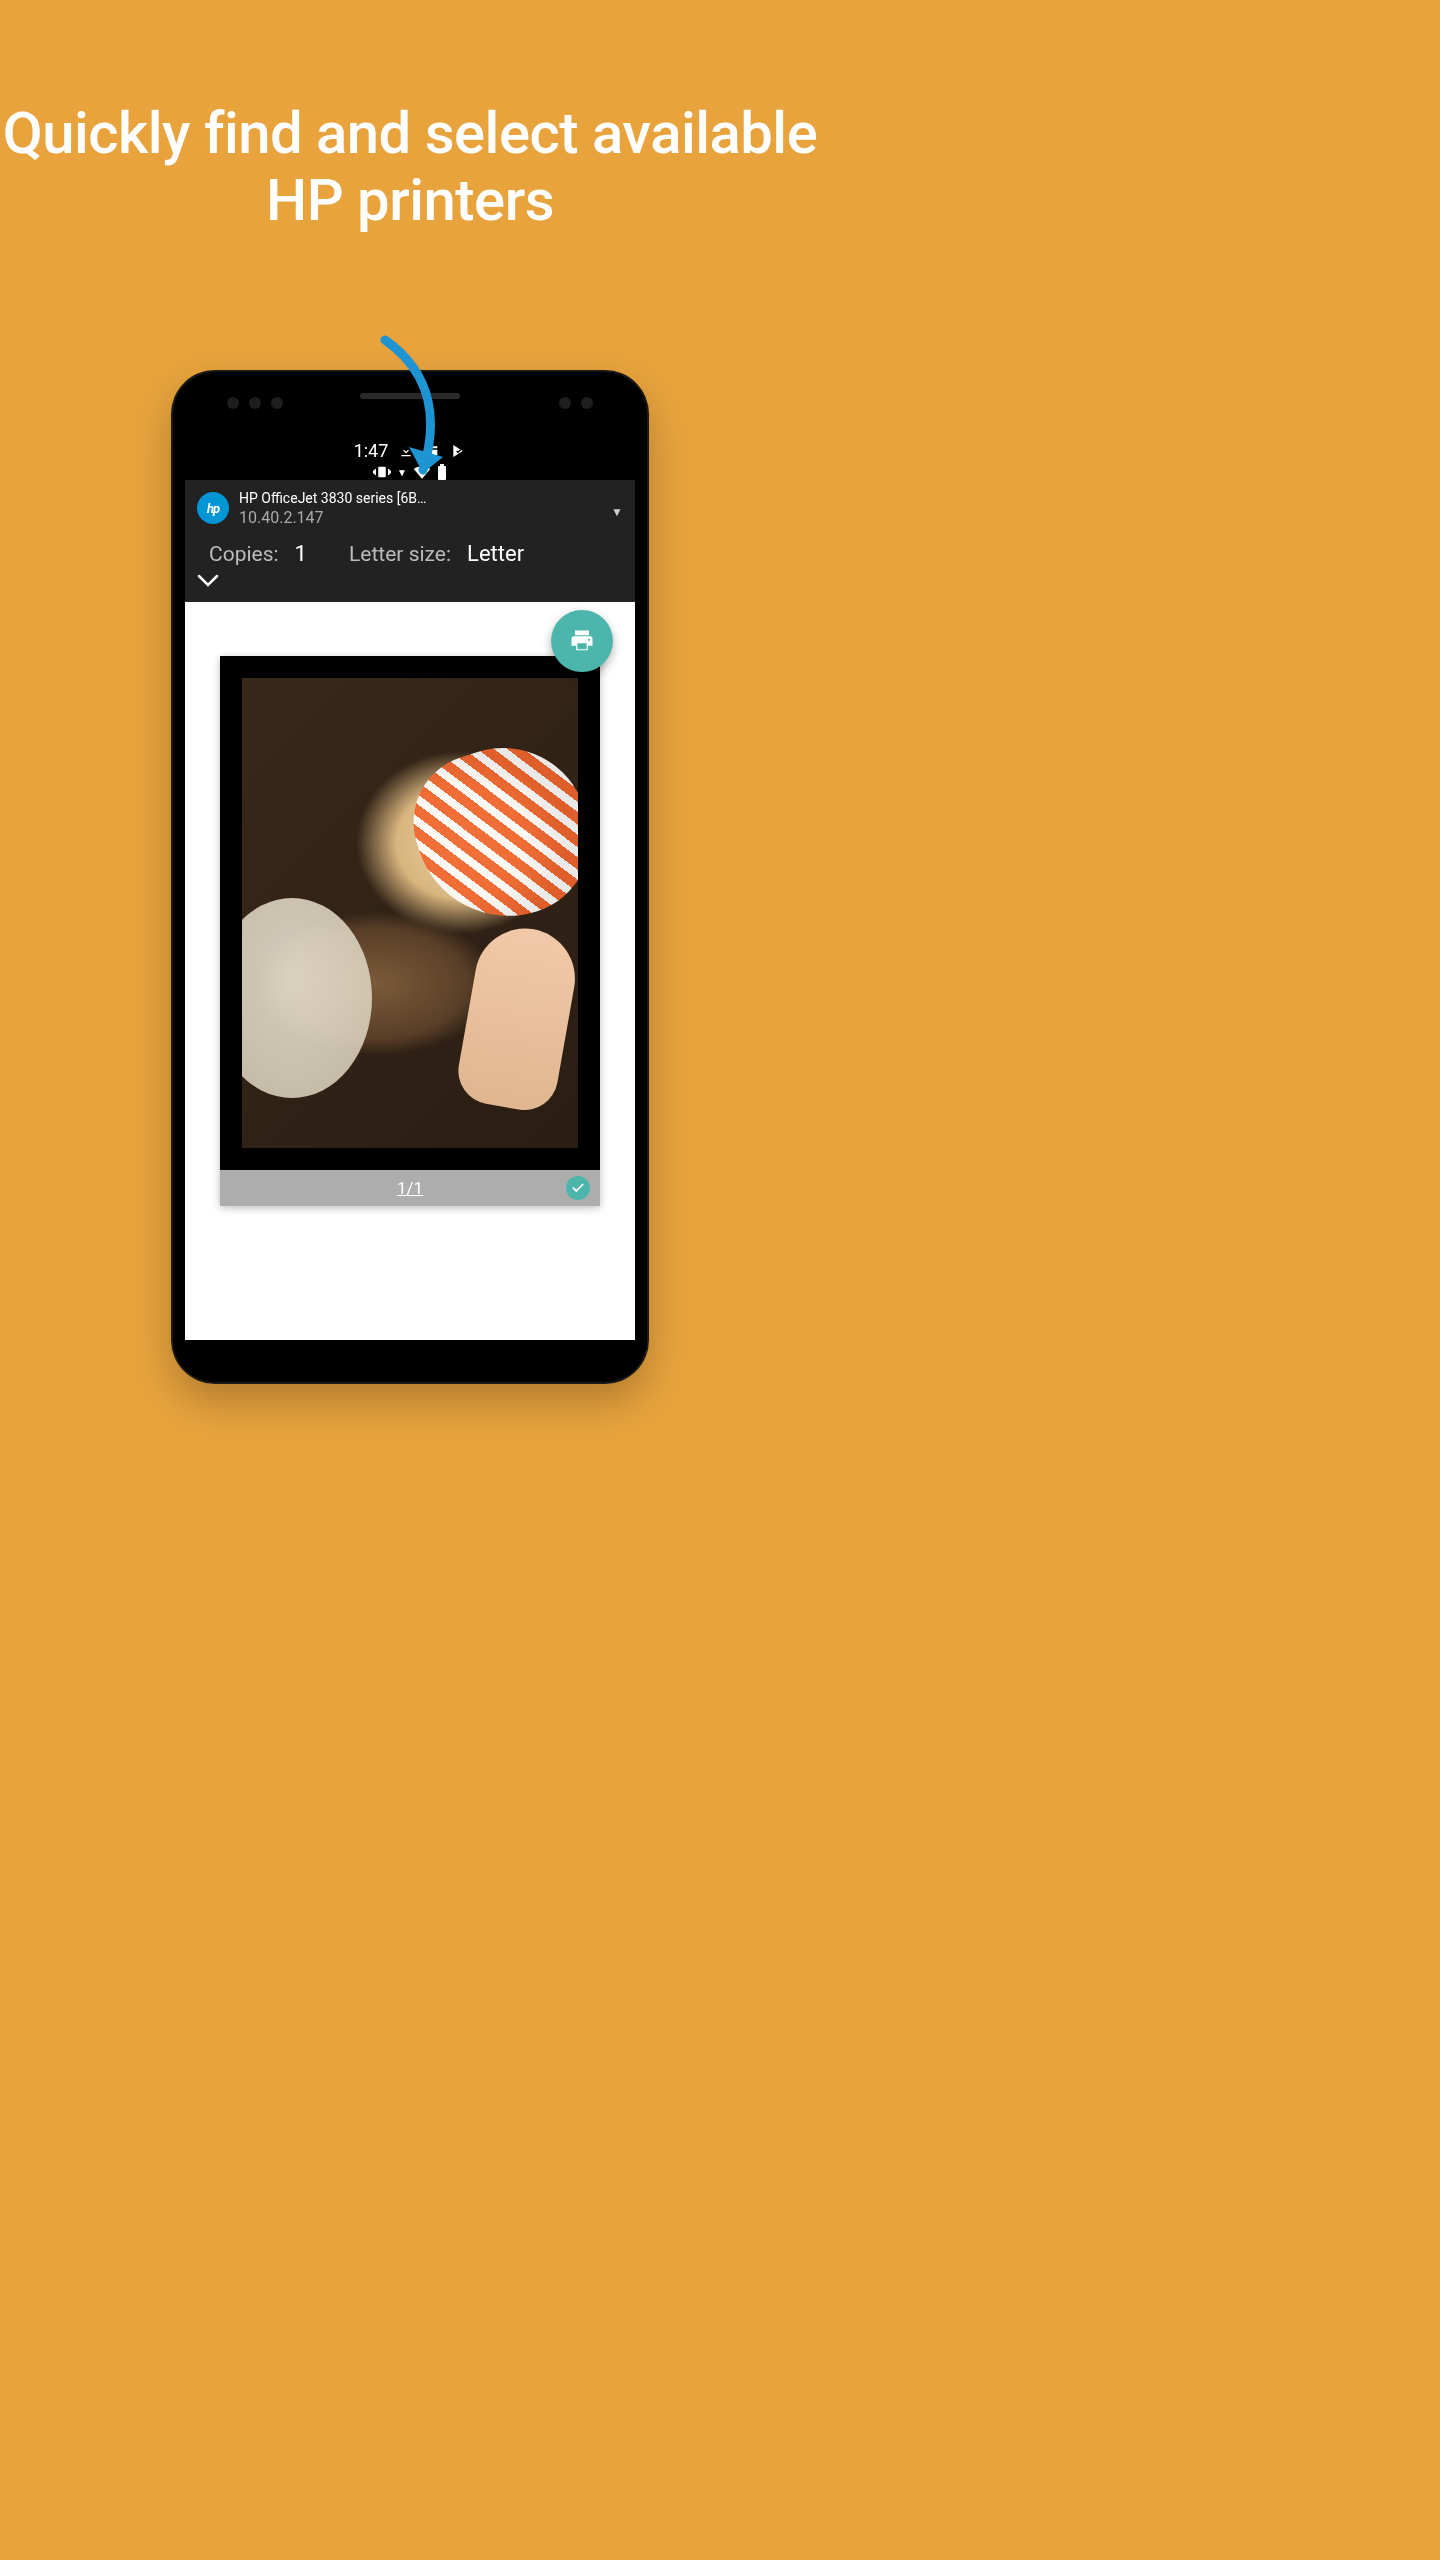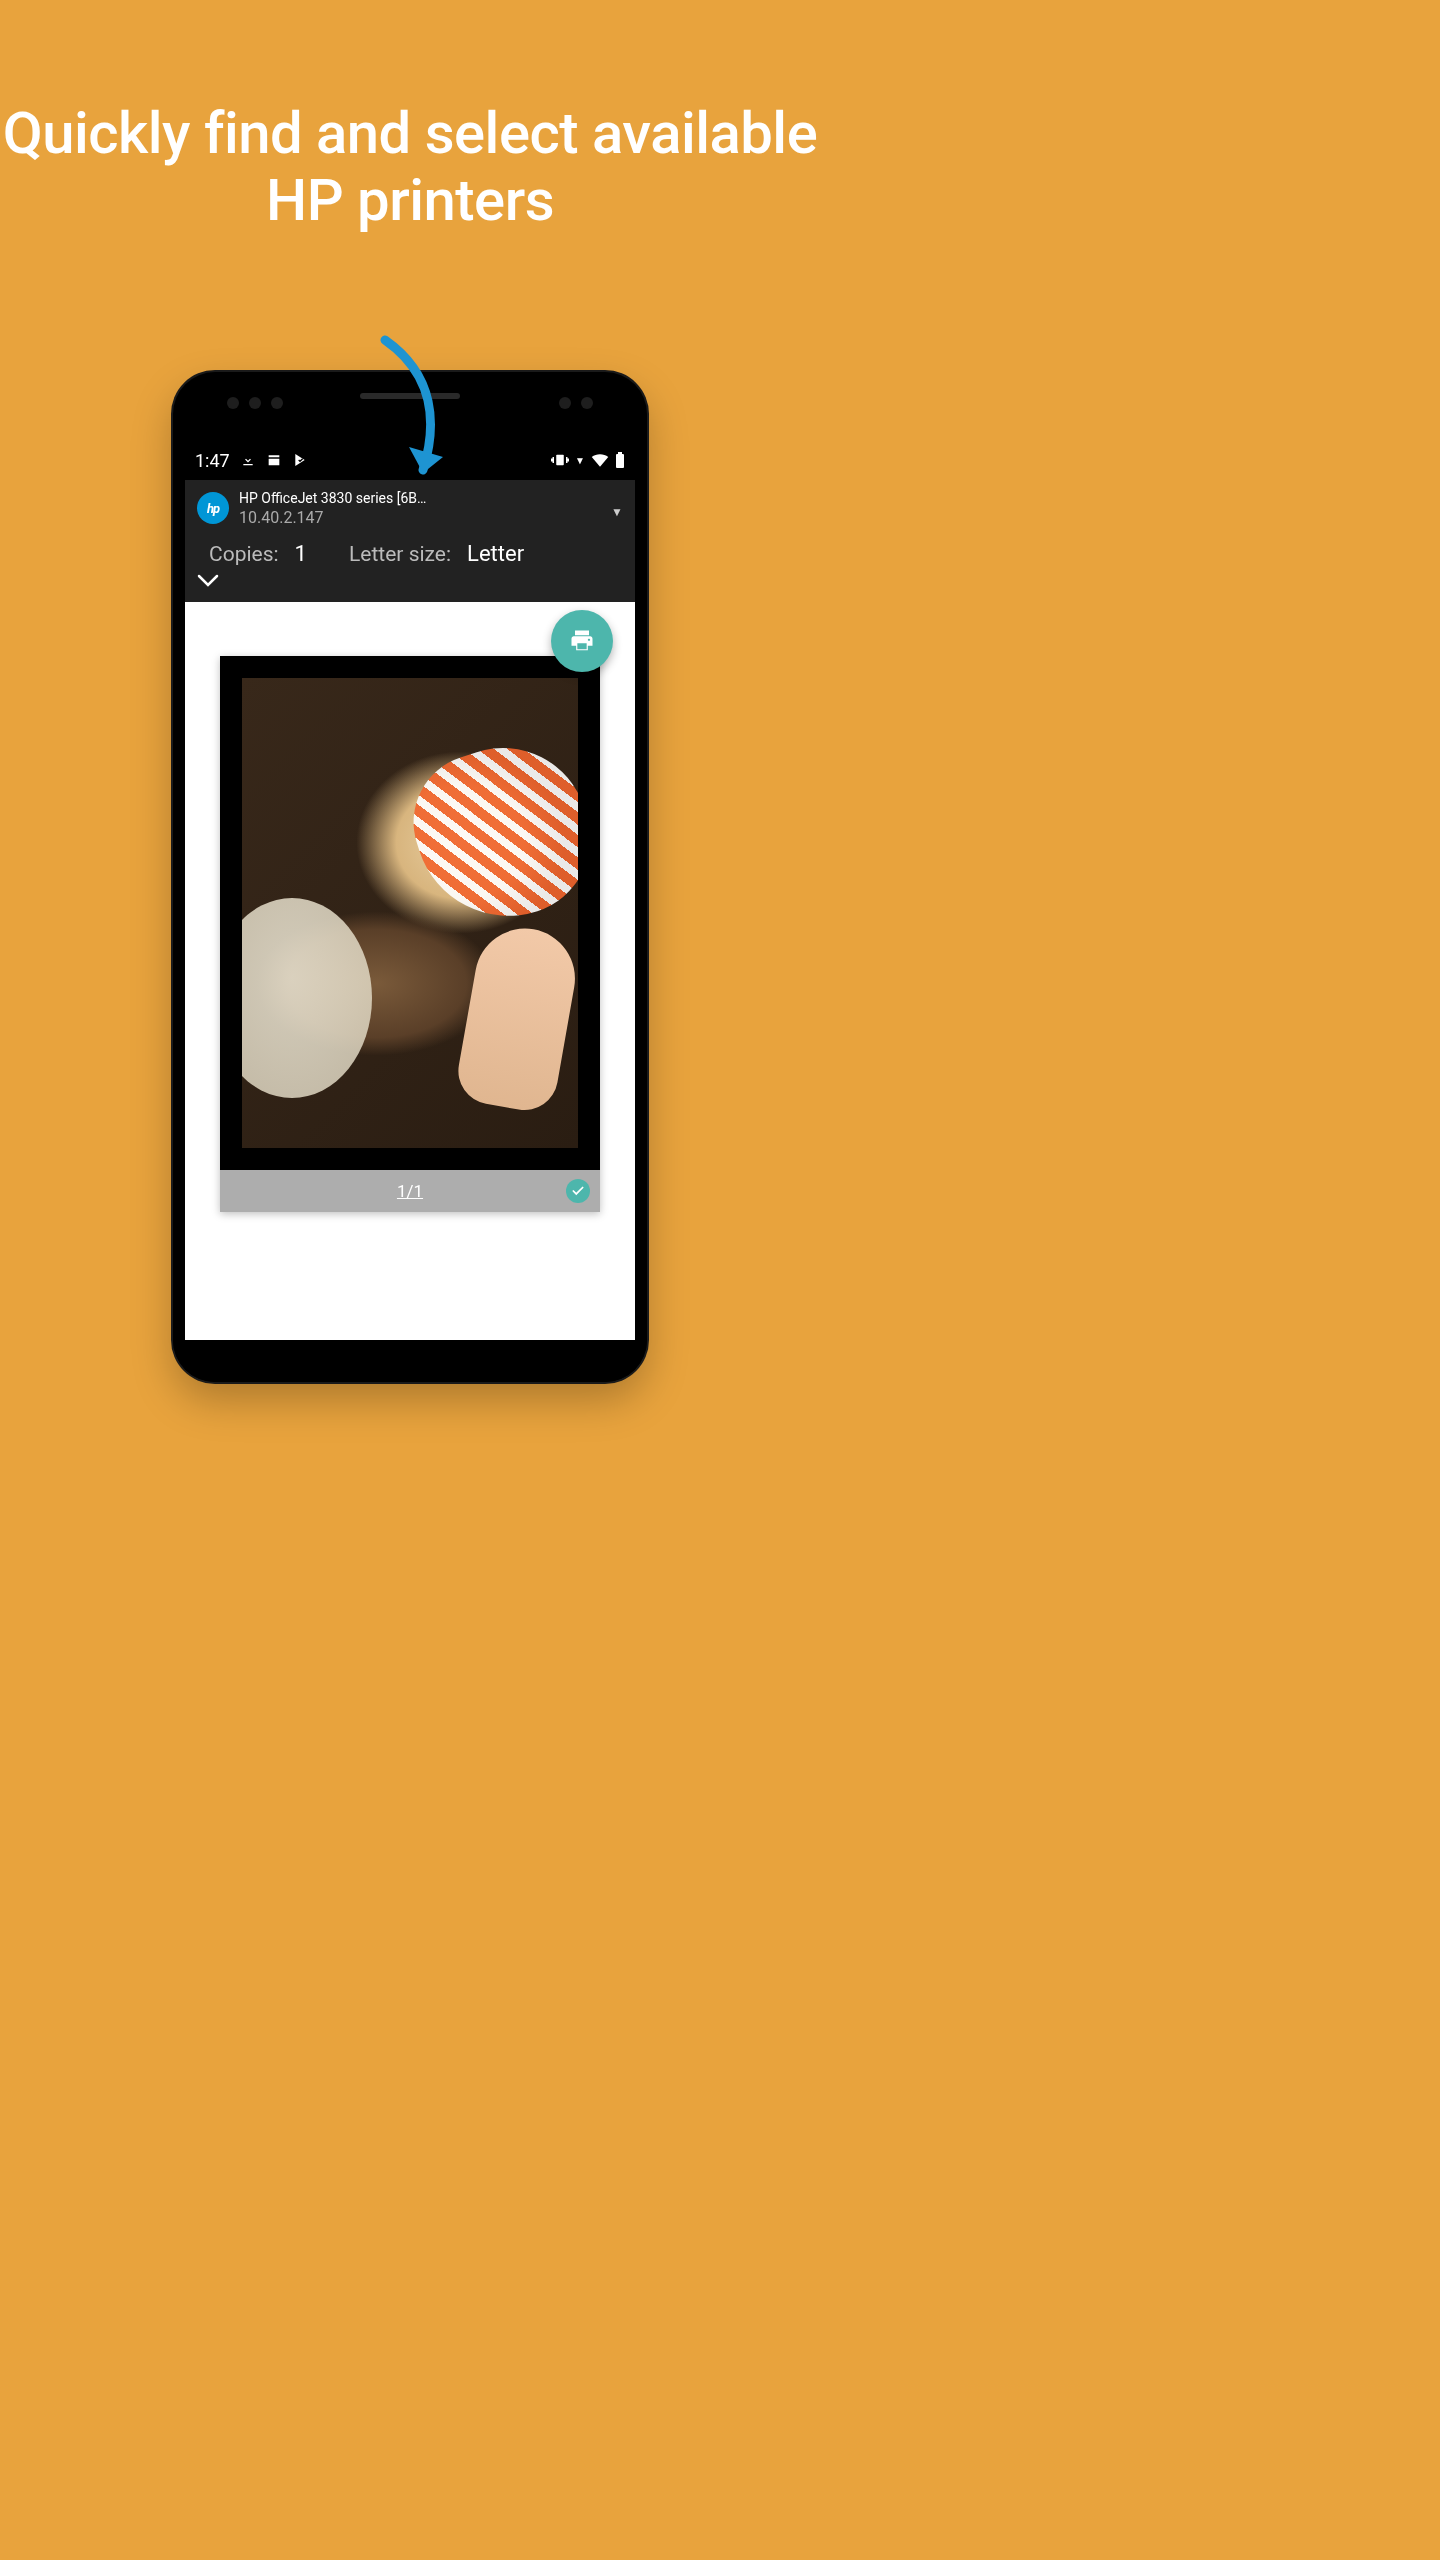--- a/index.html
+++ b/index.html
@@ -79,20 +79,21 @@
 
   .statusbar {
     height: 40px;
     background: #000;
     color: #fff;
     display: flex;
     align-items: center;
     justify-content: space-between;
     padding: 0 10px;
     font-size: 18px;
+    flex-direction: column;
   }
   .sb-left { display:flex; align-items:center; gap:10px; }
   .sb-right { display:flex; align-items:center; gap:6px; }
   .sb-time { font-weight: 400; }
 
   .printer-bar {
     background: #222;
     color: #fff;
     padding: 10px 12px 6px 12px;
     position: relative;
@@ -213,21 +214,21 @@
   .photo .arm {
     position:absolute;
     bottom: 40px; right: 10px;
     width: 100px; height: 180px;
     background: linear-gradient(180deg, #f2c9a8, #e0b690);
     border-radius: 60px 60px 40px 40px;
     transform: rotate(10deg);
   }
 
   .page-footer {
-    height: 42px;
+    height: 36px;
     background: #adadad;
     display: flex;
     align-items: center;
     justify-content: center;
     position: relative;
     color: #fff;
     font-size: 17px;
     text-decoration: underline;
   }
   .page-check {

